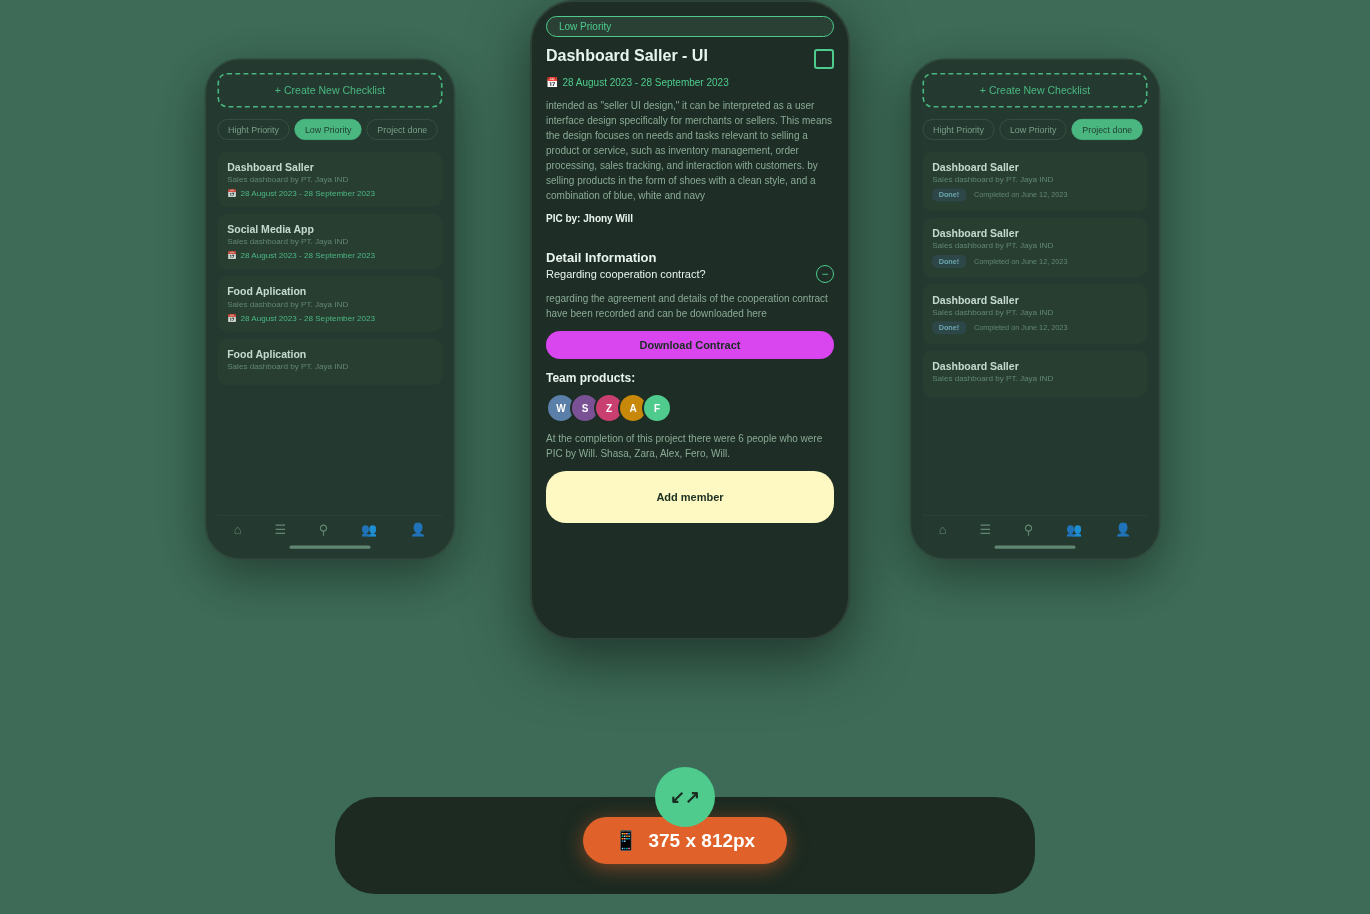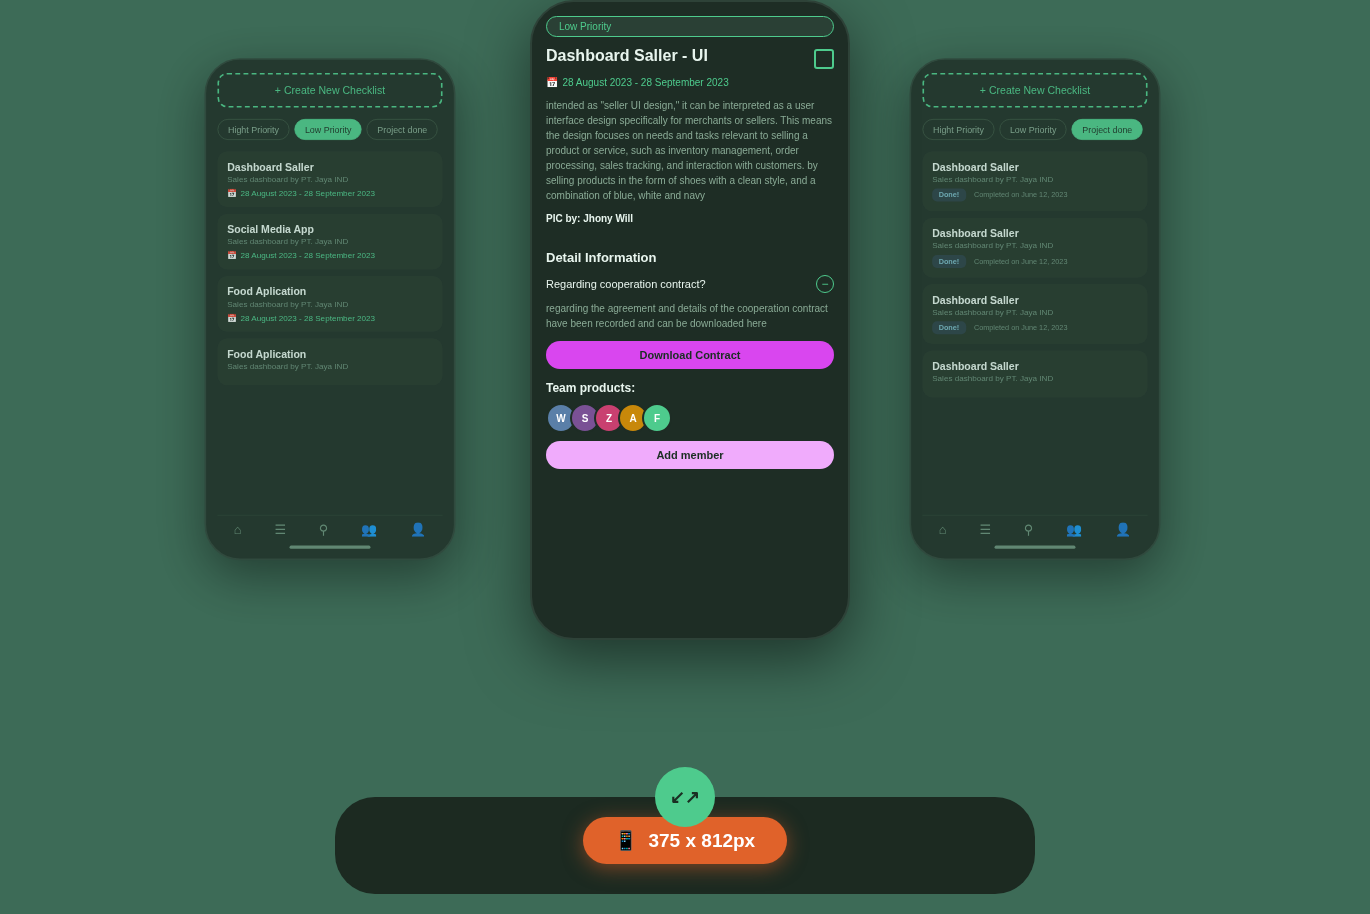--- a/index.html
+++ b/index.html
@@ -205,21 +205,20 @@
 
     .pic-line span {
       color: #e8f5ee;
       font-weight: 600;
     }
 
     .detail-info-title {
       color: #e8f5ee;
       font-size: 13px;
       font-weight: 600;
-      margin-bottom: 10px;
     }
 
     .accordion-item {
       display: flex;
       justify-content: space-between;
       align-items: center;
       margin-bottom: 8px;
     }
 
     .accordion-label {
@@ -288,25 +287,25 @@
     }
 
     .team-desc {
       color: #8aab96;
       font-size: 10px;
       line-height: 1.5;
       margin-bottom: 10px;
     }
 
     .add-member-btn {
-      background: #f0abfc;
+      background: #fef9c3;
       color: #1a2e22;
       border: none;
       border-radius: 20px;
-      padding: 8px 18px;
+      padding: 20px 18px;
       font-size: 11px;
       font-weight: 600;
       cursor: pointer;
     }
 
     
     .done-badge {
       background: #2a3d45;
       color: #7ab8c8;
       border-radius: 6px;
@@ -461,20 +460,21 @@
       <div class="team-title">Team products:</div>
 
       <div class="team-avatars">
         <div class="avatar-circle" style="background:#5a7fa8;">W</div>
         <div class="avatar-circle" style="background:#7a5195;">S</div>
         <div class="avatar-circle" style="background:#c94070;">Z</div>
         <div class="avatar-circle" style="background:#c8880a;">A</div>
         <div class="avatar-circle" style="background:#4ecb8d;">F</div>
       </div>
 
+      <div class="team-desc">At the completion of this project there were 6 people who were PIC by Will. Shasa, Zara, Alex, Fero, Will.</div>
 
       <button class="add-member-btn">Add member</button>
     </div>
   </div>
 </div>
 
 <div style="position:absolute; top:10px; left:50%; margin-left:195px; transform:scale(0.88); transform-origin:top center; opacity:0.88;">
   <div class="phone phone-right">
     <div class="phone-screen">
       <button class="create-btn">+ Create New Checklist</button>

